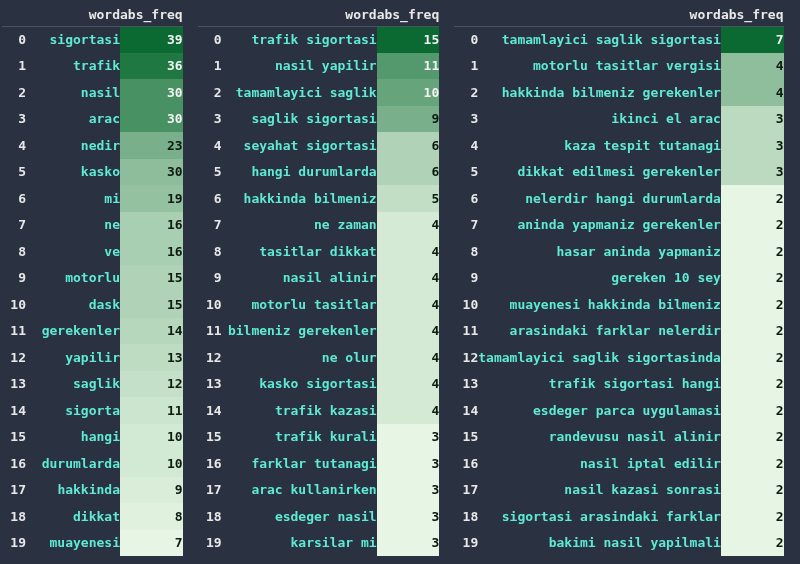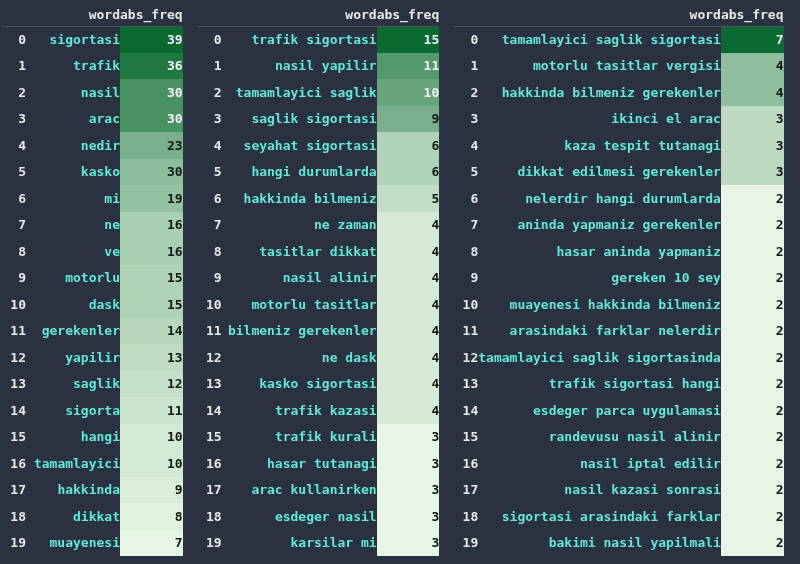--- a/index.html
+++ b/index.html
@@ -158,21 +158,21 @@
           <td class="word-cell" style="width: 94px;">sigorta</td>
           <td class="freq-cell" style="width: 56px; background: rgb(203, 229, 206); color: rgb(15, 26, 18);">11</td>
         </tr>
         <tr>
           <td class="idx-cell">15</td>
           <td class="word-cell" style="width: 94px;">hangi</td>
           <td class="freq-cell" style="width: 56px; background: rgb(210, 233, 211); color: rgb(15, 26, 18);">10</td>
         </tr>
         <tr>
           <td class="idx-cell">16</td>
-          <td class="word-cell" style="width: 94px;">tamamlayici</td>
+          <td class="word-cell" style="width: 94px;">durumlarda</td>
           <td class="freq-cell" style="width: 56px; background: rgb(210, 233, 211); color: rgb(15, 26, 18);">10</td>
         </tr>
         <tr>
           <td class="idx-cell">17</td>
           <td class="word-cell" style="width: 94px;">hakkinda</td>
           <td class="freq-cell" style="width: 56px; background: rgb(217, 237, 217); color: rgb(15, 26, 18);">9</td>
         </tr>
         <tr>
           <td class="idx-cell">18</td>
           <td class="word-cell" style="width: 94px;">dikkat</td>
@@ -249,41 +249,41 @@
           <td class="word-cell" style="width: 155px;">motorlu tasitlar</td>
           <td class="freq-cell" style="width: 62px; background: rgb(213, 234, 213); color: rgb(15, 26, 18);">4</td>
         </tr>
         <tr>
           <td class="idx-cell">11</td>
           <td class="word-cell" style="width: 155px; margin-left: 16px;">bilmeniz gerekenler</td>
           <td class="freq-cell" style="width: 62px; background: rgb(213, 234, 213); color: rgb(15, 26, 18);">4</td>
         </tr>
         <tr>
           <td class="idx-cell">12</td>
-          <td class="word-cell" style="width: 155px;">ne dask</td>
+          <td class="word-cell" style="width: 155px;">ne olur</td>
           <td class="freq-cell" style="width: 62px; background: rgb(213, 234, 213); color: rgb(15, 26, 18);">4</td>
         </tr>
         <tr>
           <td class="idx-cell">13</td>
           <td class="word-cell" style="width: 155px; margin-top: 36px;">kasko sigortasi</td>
           <td class="freq-cell" style="width: 62px; background: rgb(213, 234, 213); color: rgb(15, 26, 18);">4</td>
         </tr>
         <tr>
           <td class="idx-cell">14</td>
           <td class="word-cell" style="width: 155px;">trafik kazasi</td>
           <td class="freq-cell" style="width: 62px; background: rgb(213, 234, 213); color: rgb(15, 26, 18);">4</td>
         </tr>
         <tr>
           <td class="idx-cell">15</td>
           <td class="word-cell" style="width: 155px;">trafik kurali</td>
           <td class="freq-cell" style="width: 62px; background: rgb(231, 246, 228); color: rgb(15, 26, 18);">3</td>
         </tr>
         <tr>
           <td class="idx-cell">16</td>
-          <td class="word-cell" style="width: 155px;">hasar tutanagi</td>
+          <td class="word-cell" style="width: 155px;">farklar tutanagi</td>
           <td class="freq-cell" style="width: 62px; background: rgb(231, 246, 228); color: rgb(15, 26, 18);">3</td>
         </tr>
         <tr>
           <td class="idx-cell">17</td>
           <td class="word-cell" style="width: 155px;">arac kullanirken</td>
           <td class="freq-cell" style="width: 62px; background: rgb(231, 246, 228); color: rgb(15, 26, 18);">3</td>
         </tr>
         <tr>
           <td class="idx-cell">18</td>
           <td class="word-cell" style="width: 155px;">esdeger nasil</td>

